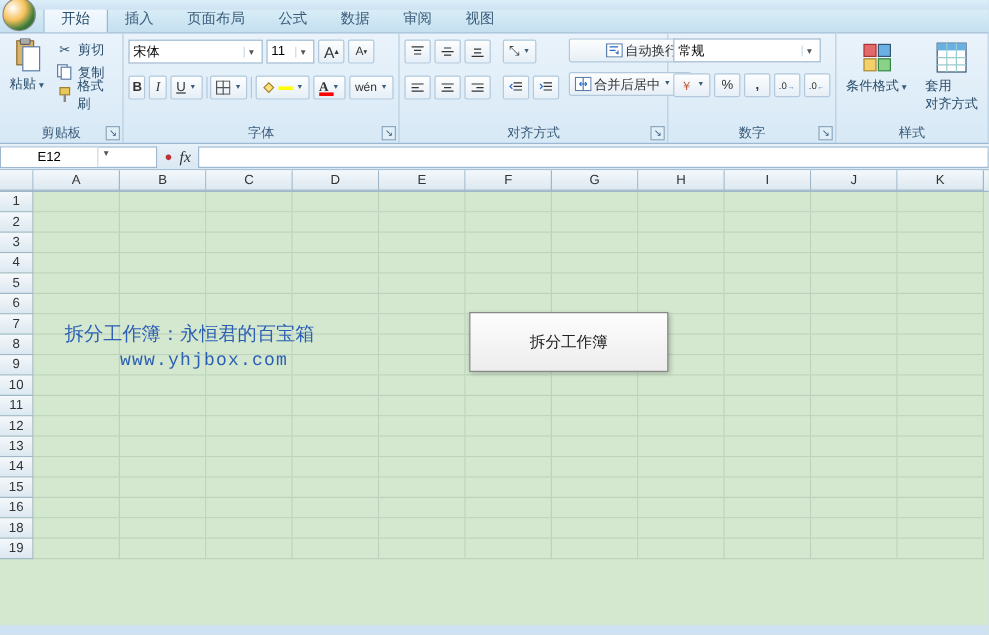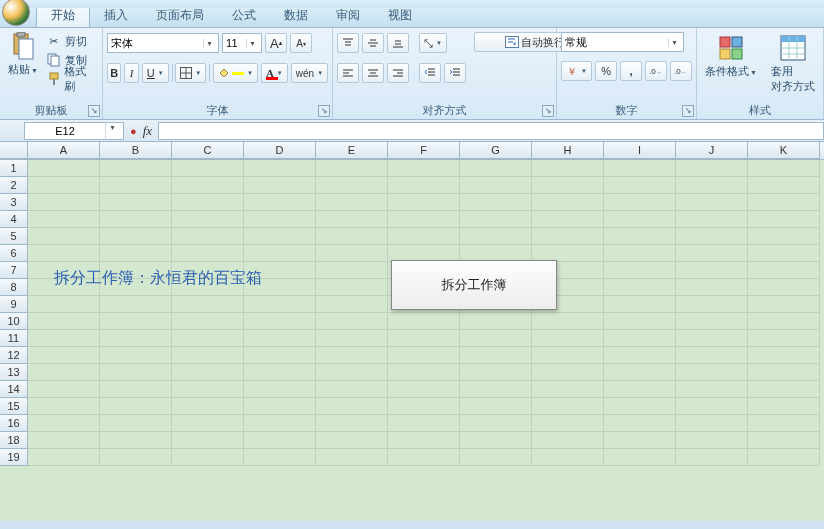--- a/index.html
+++ b/index.html
@@ -37,21 +37,21 @@
 
 .col-stack { display: flex; flex-direction: column; gap: 2px; }
 
 
 .clip-side { display: flex; flex-direction: column; gap: 1px; padding-top: 2px; }
 .clip-item { display: flex; align-items: center; gap: 3px; font-size: 11px; color: #2a4d6b; cursor: pointer; padding: 0 2px; height: 18px; }
 .clip-item .ic { width: 16px; height: 14px; display: flex; align-items: center; justify-content: center; }
 
 
 .fbar { height: 22px; background: linear-gradient(#e8f1f8,#d9e8f3); display: flex; align-items: center; border-bottom: 1px solid #9bb8d3; }
-.namebox { width: 100px; height: 18px; margin-left: 24px; background: #fff; border: 1px solid #9db8cf; display: flex; }
+.namebox { width: 131px; height: 18px; background: #fff; border: 1px solid #9db8cf; display: flex; }
 .namebox input { border: none; outline: none; width: 80px; font-size: 11px; padding: 0 4px; text-align: center; }
 .namebox .arr { width: 14px; text-align: center; font-size: 8px; color: #555; border-left: 1px solid #cdd9e3; }
 .fx-icons { display: flex; gap: 6px; margin: 0 6px; align-items: center; }
 .fx { font-style: italic; font-family: "Times New Roman", serif; font-size: 13px; color: #333; }
 .formula-input { flex: 1; height: 18px; background: #fff; border: 1px solid #9db8cf; }
 
 
 .grid-wrap { position: relative; height: 379px; background: #d4e7cf; }
 .col-headers { display: flex; height: 18px; background: linear-gradient(#f4f8fb,#dce8f1); border-bottom: 1px solid #9fb7c9; }
 .corner, .ch, .rh { border-right: 1px solid #9fb7c9; border-bottom: 1px solid #9fb7c9; display: flex; align-items: center; justify-content: center; font-size: 11px; color: #333; background: linear-gradient(#f4f8fb,#dce8f1); }
@@ -269,20 +269,31 @@
       <div class="col-stack" style="padding-top:2px;margin-left:6px">
         <div class="mini-btn wide" style="width:96px;justify-content:flex-end">
           <span>
               <svg width="14" height="12">
                 <rect x="0.5" y="0.5" width="13" height="11" fill="#fff" stroke="#5a7ea8"></rect>
                 <path d="M3 3 h7 M3 6 h5 M10 6 v3 M10 9 l-2 -1.5" stroke="#2a6acc" fill="none"></path>
               </svg>
             </span>
           <span>自动换行</span>
         </div>
+        <div class="mini-btn wide" style="width:102px;justify-content:flex-start;margin-top:6px">
+          <span>
+              <svg width="14" height="12">
+                <rect x="0.5" y="0.5" width="13" height="11" fill="#fff" stroke="#5a7ea8"></rect>
+                <line x1="7" y1="0" x2="7" y2="12" stroke="#5a7ea8"></line>
+                <path d="M4 6 h6 M4 6 l1.5 -1.5 M4 6 l1.5 1.5 M10 6 l-1.5 -1.5 M10 6 l-1.5 1.5" stroke="#2a6acc" fill="none"></path>
+              </svg>
+            </span>
+          <span>合并后居中</span>
+          <span class="drop-arrow">▼</span>
+        </div>
       </div>
     </div>
     <div class="group-label">对齐方式</div>
     <div class="group-launcher">↘</div>
   </div>
 
   <div class="group" style="width:140px">
     <div class="group-body">
       <div class="col-stack" style="padding-top:2px;width:100%">
         <div class="combo" style="width:123px">
@@ -627,14 +638,15 @@
         <div class="cell"></div>
         <div class="cell"></div>
         <div class="cell"></div>
         <div class="cell"></div>
         <div class="cell"></div>
         <div class="cell"></div>
       </div>
     </div>
 
   <div class="overlay-text1">拆分工作簿：永恒君的百宝箱</div>
+  <div class="overlay-text2">www.yhjbox.com</div>
   <div class="overlay-btn">拆分工作簿</div>
 </div>
 
 </body></html>

